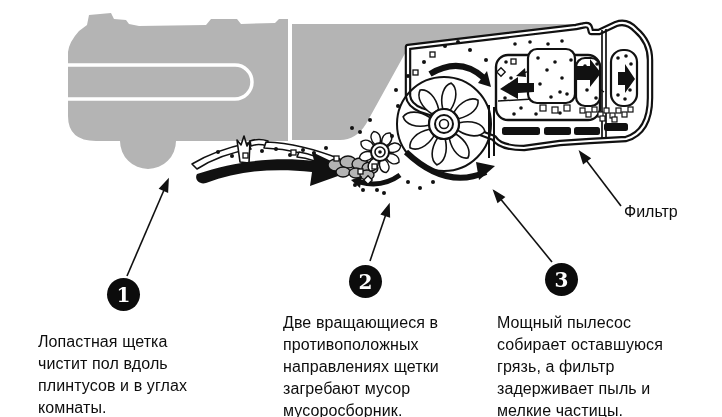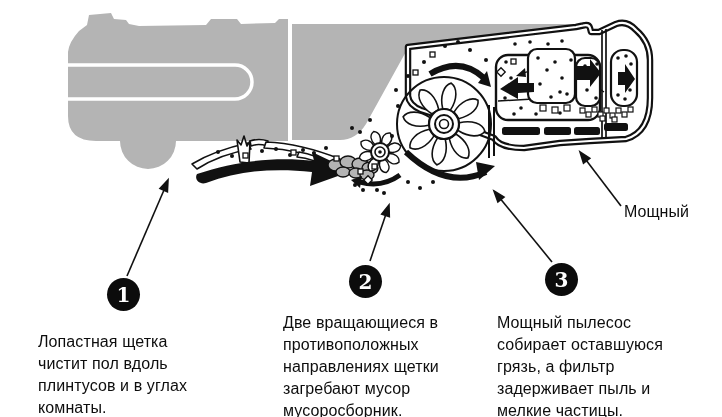--- a/index.html
+++ b/index.html
@@ -275,14 +275,14 @@
 противоположных
 направлениях щетки
 загребают мусор
 мусоросборник.</p>
   <p class="callout-text" id="callout-text-3">Мощный пылесос
 собирает оставшуюся
 грязь, а фильтр
 задерживает пыль и
 мелкие частицы.</p>
 
-  <span class="filter-label">Мощный</span>
+  <span class="filter-label">Фильтр</span>
 </div>
 
 </body></html>

